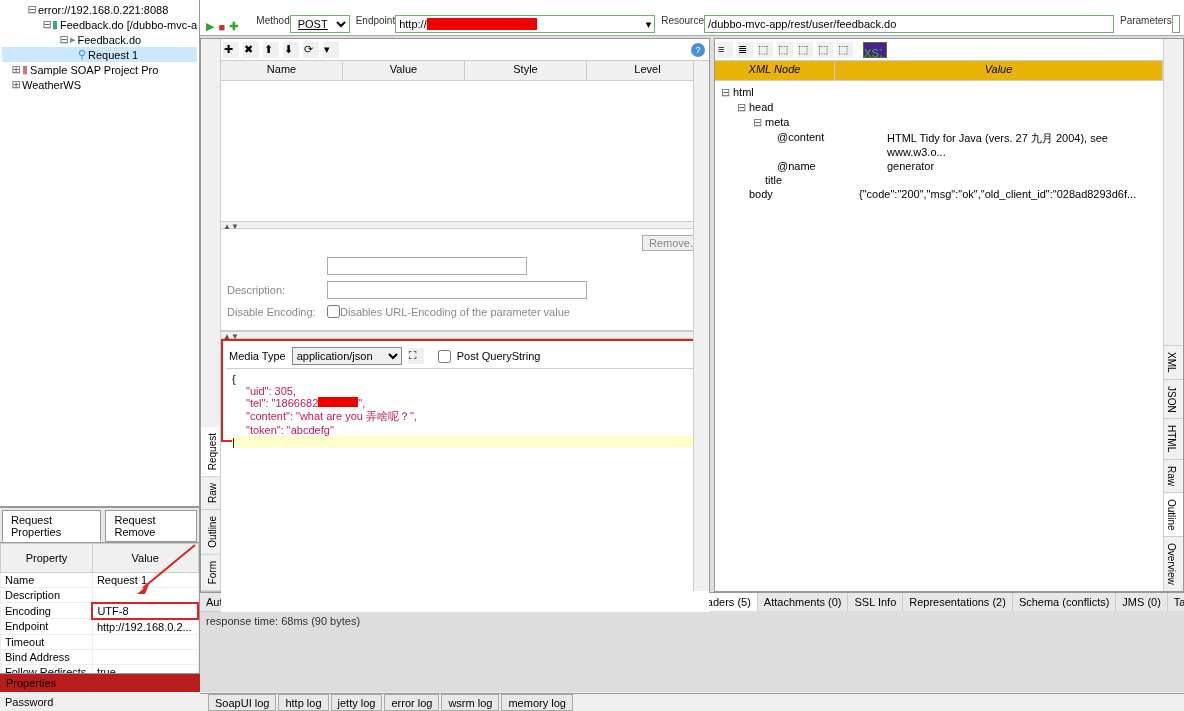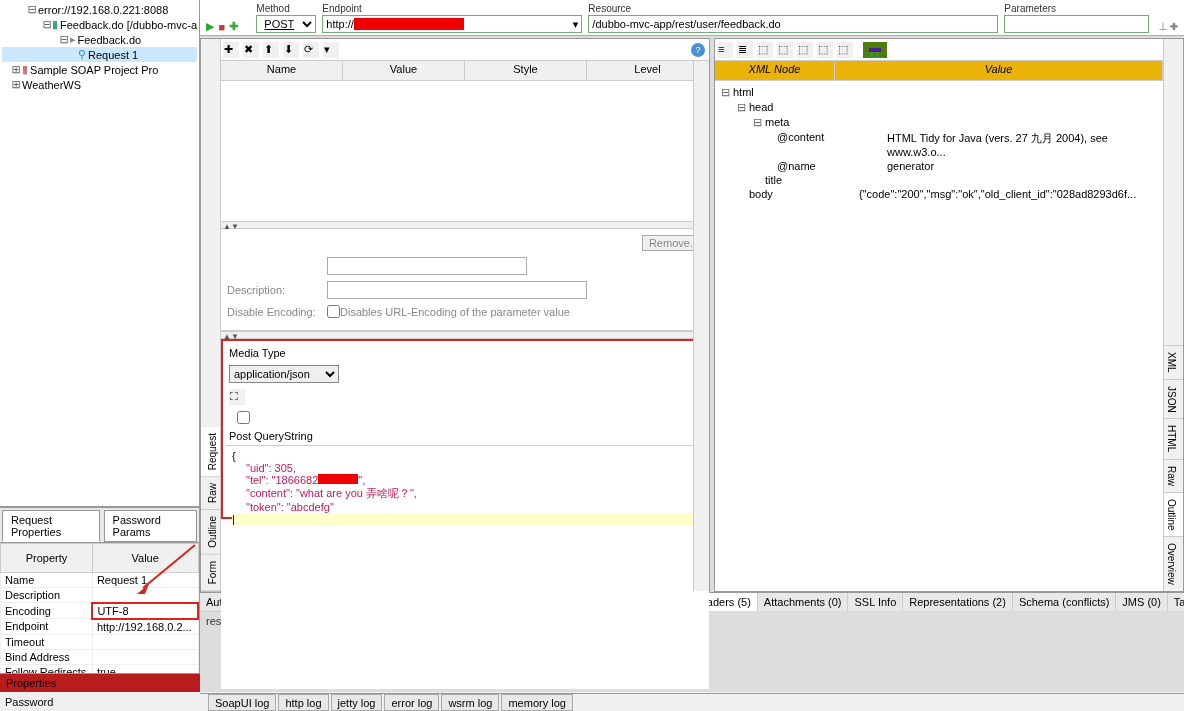--- a/index.html
+++ b/index.html
@@ -19,21 +19,21 @@
 .props-table { width: 100%; border-collapse: collapse; }
 .props-table th { background: #f0f0f0; border: 1px solid #ccc; padding: 8px 6px; font-weight: normal; text-align: center; }
 .props-table td { border: 1px solid #eee; padding: 1px 4px; font-size: 11px; }
 .props-table td.highlight { border: 2px solid #d22; }
 .bottom-tab { position: absolute; bottom: 0; left: 0; width: 200px; padding: 3px 6px; background: #b91c1c; border-top: 1px solid #999; }
 
 
 .main { position: absolute; left: 200px; top: 0; right: 0; height: 692px; background: #ddd; }
 .toolbar-main { height: 36px; background: #fff; border-bottom: 1px solid #aaa; padding: 2px 6px; display: flex; align-items: flex-end; }
 .tb-run { display: flex; gap: 4px; align-items: center; margin-right: 18px; }
-.tb-field { display: flex; flex-direction: column; margin-right: 6px; }
+.tb-field { display: flex; flex-direction: row; margin-right: 6px; }
 .tb-label { font-size: 10px; color: #333; margin-bottom: 1px; }
 .tb-input { border: 1px solid #7a7; padding: 1px 3px; height: 18px; background: #fff; }
 .tb-method { width: 60px; text-decoration: underline; }
 .tb-endpoint { width: 260px; }
 .tb-resource { width: 410px; }
 .tb-params { flex: 1; }
 .redact { background: #e00; color: #e00; display: inline-block; height: 12px; width: 110px; }
 
 
 .split { display: flex; height: 556px; padding-top: 2px; }
@@ -54,21 +54,21 @@
 .help-icon { position: absolute; right: 4px; top: 4px; width: 14px; height: 14px; border-radius: 50%; background: #4a90d9; color: #fff; text-align: center; font-size: 9px; line-height: 14px; }
 
 .collapse-bar { height: 8px; background: #f0f0f0; border-top: 1px solid #ccc; border-bottom: 1px solid #ccc; font-size: 8px; padding-left: 2px; color: #555; }
 .param-details { padding: 6px; background: #fff; border-bottom: 1px solid #ccc; }
 .param-row { display: flex; align-items: center; margin-bottom: 6px; }
 .param-lbl { width: 100px; color: #888; }
 .param-input { border: 1px solid #aaa; width: 260px; height: 18px; }
 .remove-btn { border: 1px solid #aaa; padding: 1px 6px; color: #888; margin-left: auto; background: #f0f0f0; }
 
 .media-section { border: 2px solid #d22; padding: 3px; }
-.media-row { display: flex; align-items: flex-start; gap: 6px; padding: 3px; border-bottom: 1px solid #ccc; flex-direction: column; }
+.media-row { display: flex; align-items: center; gap: 6px; padding: 3px; border-bottom: 1px solid #ccc; }
 .media-select { border: 1px solid #888; width: 110px; height: 18px; }
 .pqs-chk { margin-left: 8px; }
 .json-body { background: #fff; padding: 4px 6px; font-family: Consolas, monospace; font-size: 11px; height: 68px; }
 .json-body .k { color: #c2185b; }
 .json-cursor { background: #ffffcc; width: 100%; display: inline-block; }
 
 
 .resp-content { flex: 1; display: flex; flex-direction: column; }
 .resp-toolbar { height: 22px; border-bottom: 1px solid #ccc; display: flex; gap: 4px; padding: 2px; align-items: center; }
 .resp-table-head { display: flex; height: 20px; border-bottom: 1px solid #ccc; }
@@ -124,21 +124,21 @@
       </div>
     <div class="tree-item" style="padding-left:8px">
         <span class="tree-toggle">⊞</span>
         <span class="tree-label">WeatherWS</span>
       </div>
   </div>
 
   <div class="props-section">
     <div class="props-tabs">
       <div class="props-tab active">Request Properties</div>
-      <div class="props-tab">Password Params</div>
+      <div class="props-tab">Request Remove</div>
     </div>
     <table class="props-table">
       <tbody>
           <tr>
             <th>Property</th>
             <th>Value</th>
           </tr>
       <tr>
             <td>Name</td>
             <td>Request 1</td>
@@ -291,21 +291,21 @@
     <div class="resp-side">
       <div class="resp-content">
         <div class="resp-toolbar">
           <span class="tb-btn">≡</span>
           <span class="tb-btn">≣</span>
           <span class="tb-btn">⬚</span>
           <span class="tb-btn">⬚</span>
           <span class="tb-btn">⬚</span>
           <span class="tb-btn">⬚</span>
           <span class="tb-btn">⬚</span>
-          <span class="tb-btn" style="background:#4c1d95;border:6px solid #4d7c0f;color:#3a3;width:24px;font-size:11px;margin-left:6px">xs:</span>
+          <span class="tb-btn" style="background:#4c1d95;border:1px solid #4d7c0f;color:#3a3;width:24px;font-size:15px;margin-left:6px">xs:</span>
         </div>
         <div class="resp-table-head">
           <div class="resp-th" style="width:120px">XML Node</div>
           <div class="resp-th" style="flex:1">Value</div>
         </div>
         <div class="resp-tree">
           <div class="resp-row">
               <span class="resp-toggle">⊟</span>
               <span class="resp-node">html</span>
             </div>

